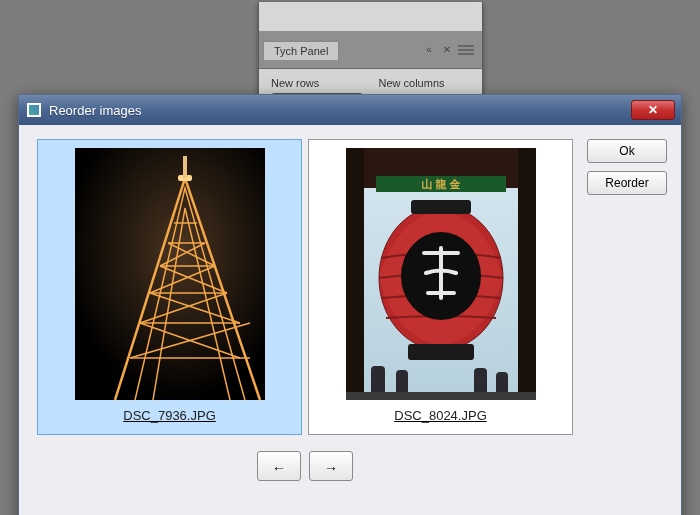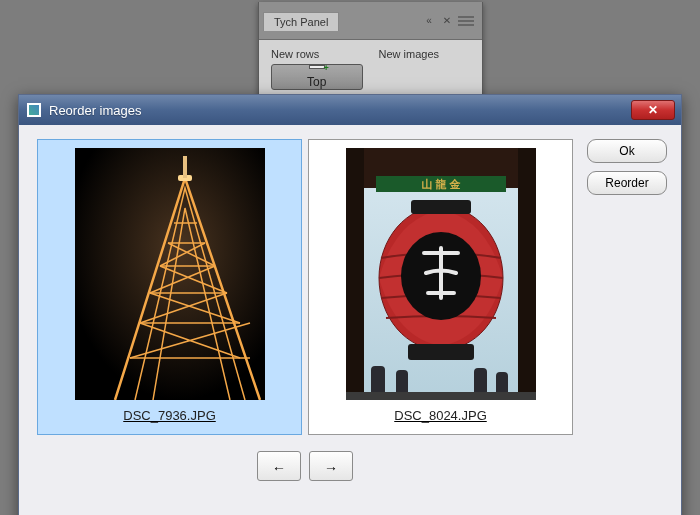--- a/index.html
+++ b/index.html
@@ -25,20 +25,21 @@
   box-shadow: 0 2px 6px rgba(0,0,0,0.4);
 }
 .panel-header {
   display: flex;
   align-items: center;
   height: 38px;
   background: #8f8f8f;
   border-bottom: 1px solid #6c6c6c;
   padding: 16px 4px;
   gap: 4px;
+  margin-top: 29px;
 }
 .panel-tab {
   background: #c8c8c8;
   color: #333;
   padding: 3px 10px;
   font-size: 11px;
   border: 1px solid #888;
   border-bottom: none;
   position: relative;
   top: 1px;
@@ -207,21 +208,21 @@
 .side-btns {
   width: 80px;
   display: flex;
   flex-direction: column;
   gap: 8px;
 }
 .side-btns button {
   height: 24px;
   background: linear-gradient(#fefefe,#e4e4e4);
   border: 1px solid #8a8a8a;
-  border-radius: 9px;
+  border-radius: 3px;
   font-size: 12px;
   cursor: pointer;
 }
 </style>
 </head>
 <body>
 
 <div class="panel">
   <div class="panel-header">
     <div class="panel-tab">Tych Panel</div>
@@ -237,21 +238,21 @@
   <div class="panel-body">
     <div class="panel-row">
       <div class="panel-col">
         <div class="panel-label">New rows</div>
         <div class="panel-btn">
           <span class="mini-icon"></span>
           <span>Top</span>
         </div>
       </div>
       <div class="panel-col">
-        <div class="panel-label">New images</div>
+        <div class="panel-label">New columns</div>
       </div>
     </div>
   </div>
 </div>
 
 <div class="dialog">
   <div class="titlebar">
     <div class="win-icon"></div>
     <div class="title">Reorder images</div>
     <div class="close-btn">✕</div>

